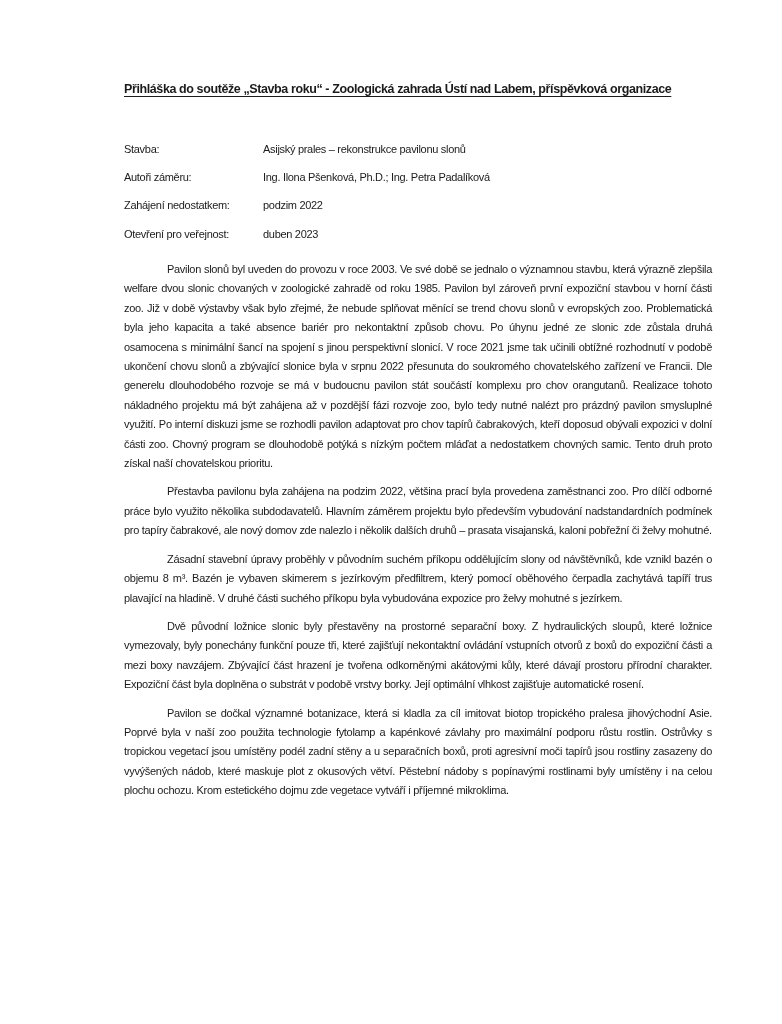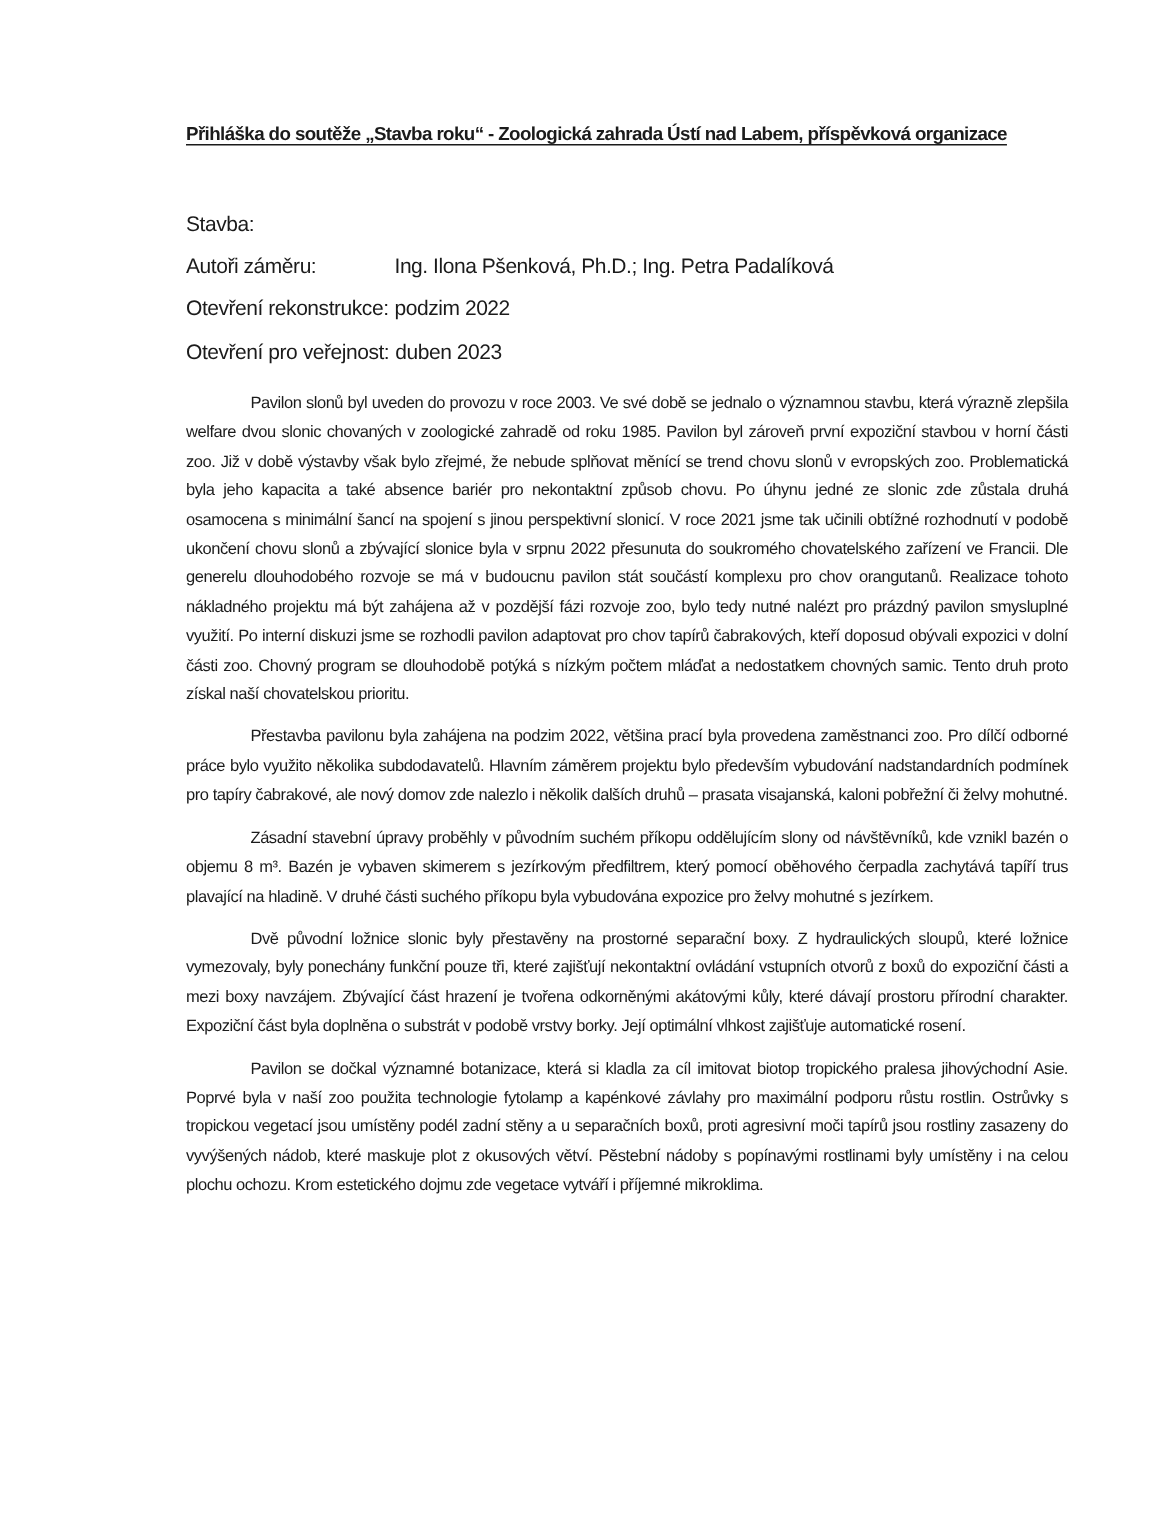--- a/index.html
+++ b/index.html
@@ -30,21 +30,21 @@
     text-decoration: underline;
     text-underline-offset: 3px;
     text-decoration-thickness: 1.4px;
   }
   .meta {
     margin-top: 41px;
   }
   .meta-row {
     display: flex;
     align-items: flex-start;
-    font-size: 14px;
+    font-size: 11px;
     line-height: 19.4px;
     letter-spacing: -0.3px;
     margin-bottom: 8.8px;
     justify-content: space-between;
   }
   .meta-label {
     flex: 0 0 auto;
     min-width: 135px;
     padding-right: 4px;
     white-space: nowrap;
@@ -67,27 +67,28 @@
 </head>
 <body>
 
 <div class="content">
 
   <div class="doc-title">Přihláška do soutěže „Stavba roku“ - Zoologická zahrada Ústí nad Labem, příspěvková organizace</div>
 
   <div class="meta">
     <div class="meta-row">
       <div class="meta-label">Stavba:</div>
+      <div class="meta-value">Asijský prales – rekonstrukce pavilonu slonů</div>
     </div>
     <div class="meta-row">
       <div class="meta-label">Autoři záměru:</div>
       <div class="meta-value">Ing. Ilona Pšenková, Ph.D.; Ing. Petra Padalíková</div>
     </div>
     <div class="meta-row">
-      <div class="meta-label">Otevření rekonstrukce:</div>
+      <div class="meta-label">Zahájení nedostatkem:</div>
       <div class="meta-value">podzim 2022</div>
     </div>
     <div class="meta-row">
       <div class="meta-label">Otevření pro veřejnost:</div>
       <div class="meta-value">duben 2023</div>
     </div>
   </div>
 
   <div class="bodytext">
     <p>Pavilon slonů byl uveden do provozu v roce 2003. Ve své době se jednalo o významnou stavbu, která výrazně zlepšila welfare dvou slonic chovaných v zoologické zahradě od roku 1985. Pavilon byl zároveň první expoziční stavbou v horní části zoo. Již v době výstavby však bylo zřejmé, že nebude splňovat měnící se trend chovu slonů v evropských zoo. Problematická byla jeho kapacita a také absence bariér pro nekontaktní způsob chovu. Po úhynu jedné ze slonic zde zůstala druhá osamocena s minimální šancí na spojení s jinou perspektivní slonicí. V roce 2021 jsme tak učinili obtížné rozhodnutí v podobě ukončení chovu slonů a zbývající slonice byla v srpnu 2022 přesunuta do soukromého chovatelského zařízení ve Francii. Dle generelu dlouhodobého rozvoje se má v budoucnu pavilon stát součástí komplexu pro chov orangutanů. Realizace tohoto nákladného projektu má být zahájena až v pozdější fázi rozvoje zoo, bylo tedy nutné nalézt pro prázdný pavilon smysluplné využití. Po interní diskuzi jsme se rozhodli pavilon adaptovat pro chov tapírů čabrakových, kteří doposud obývali expozici v dolní části zoo. Chovný program se dlouhodobě potýká s nízkým počtem mláďat a nedostatkem chovných samic. Tento druh proto získal naší chovatelskou prioritu.</p>

